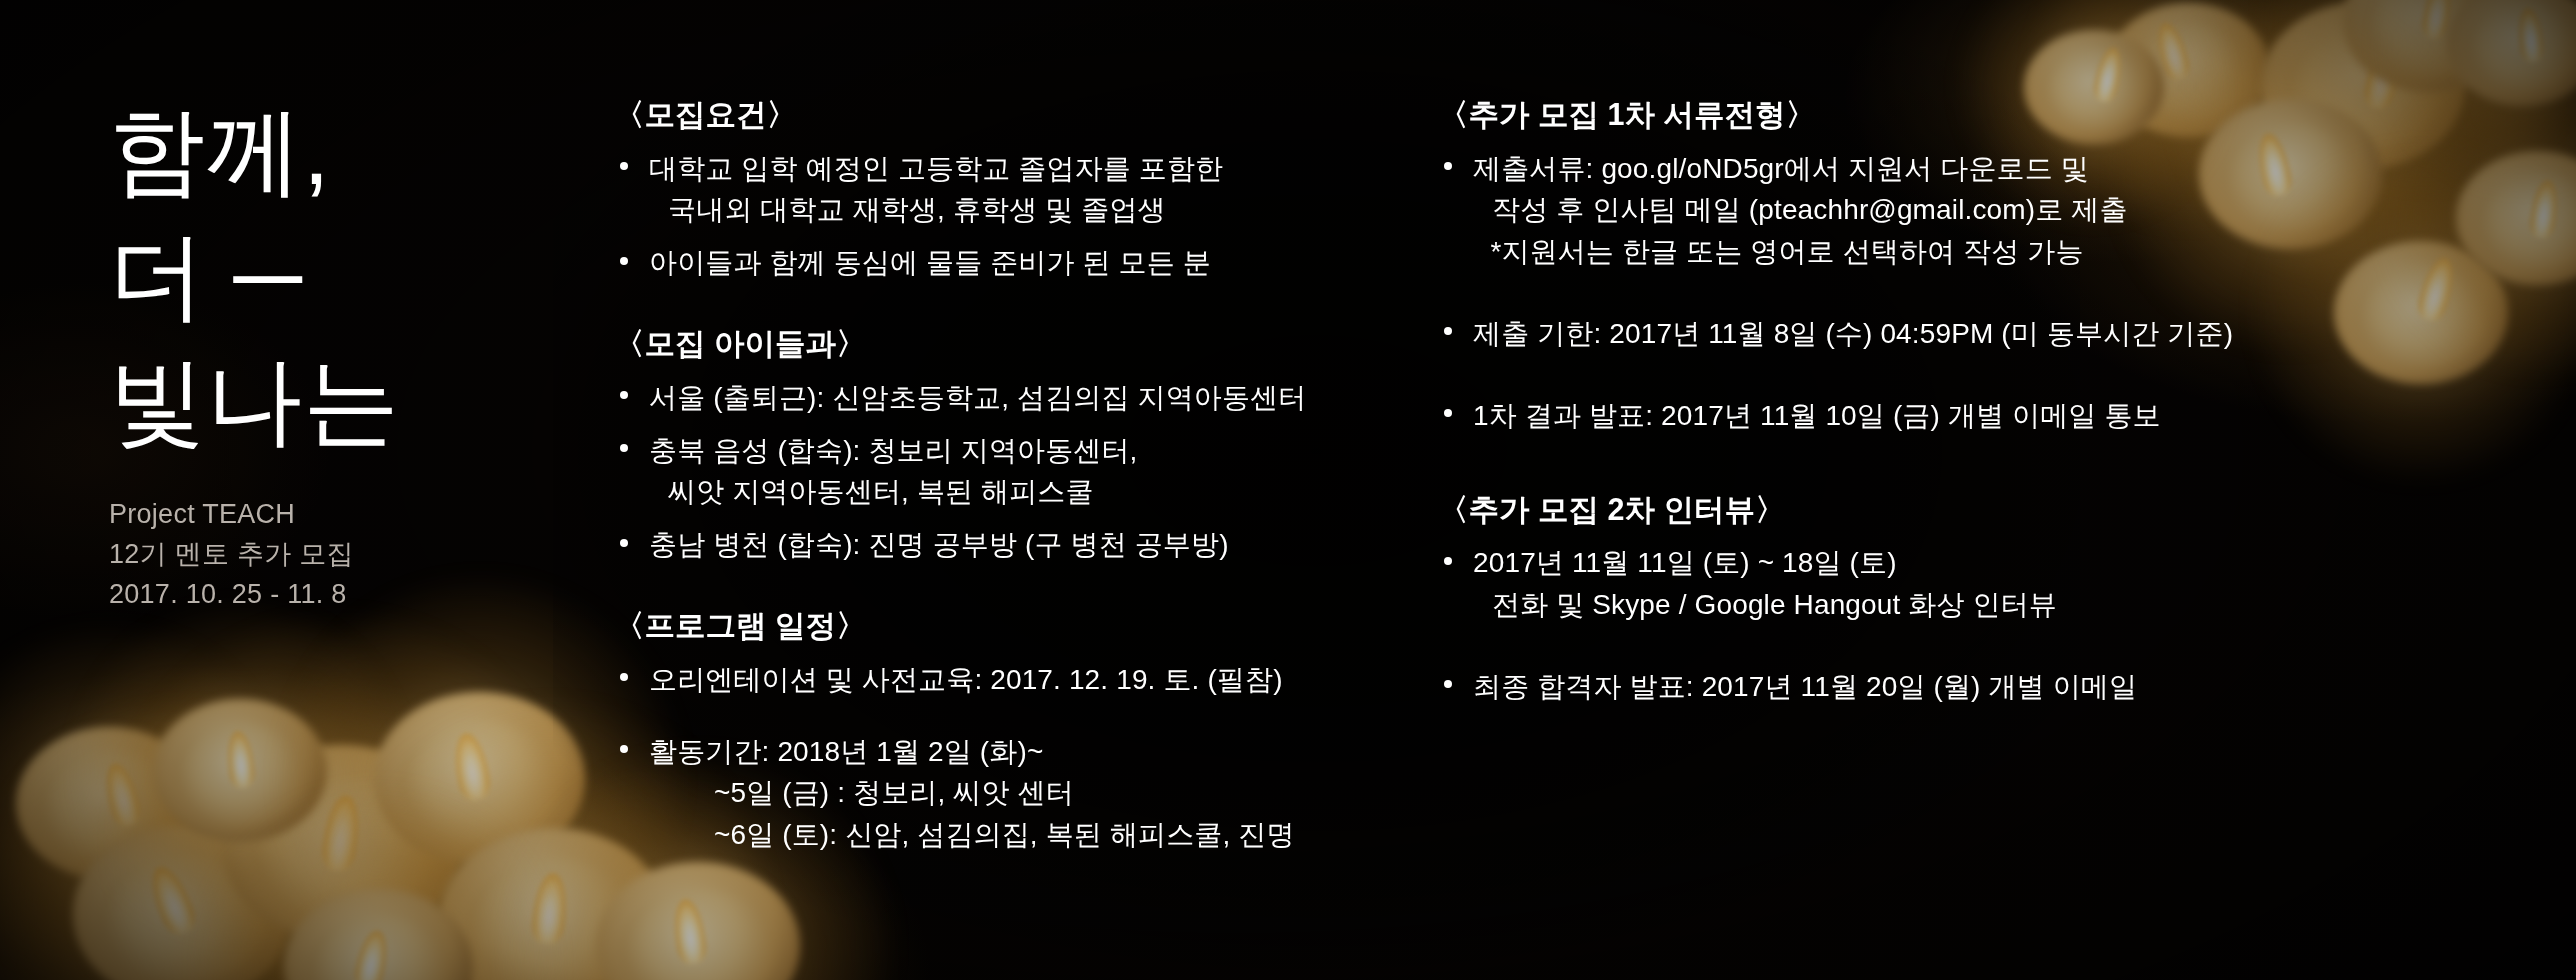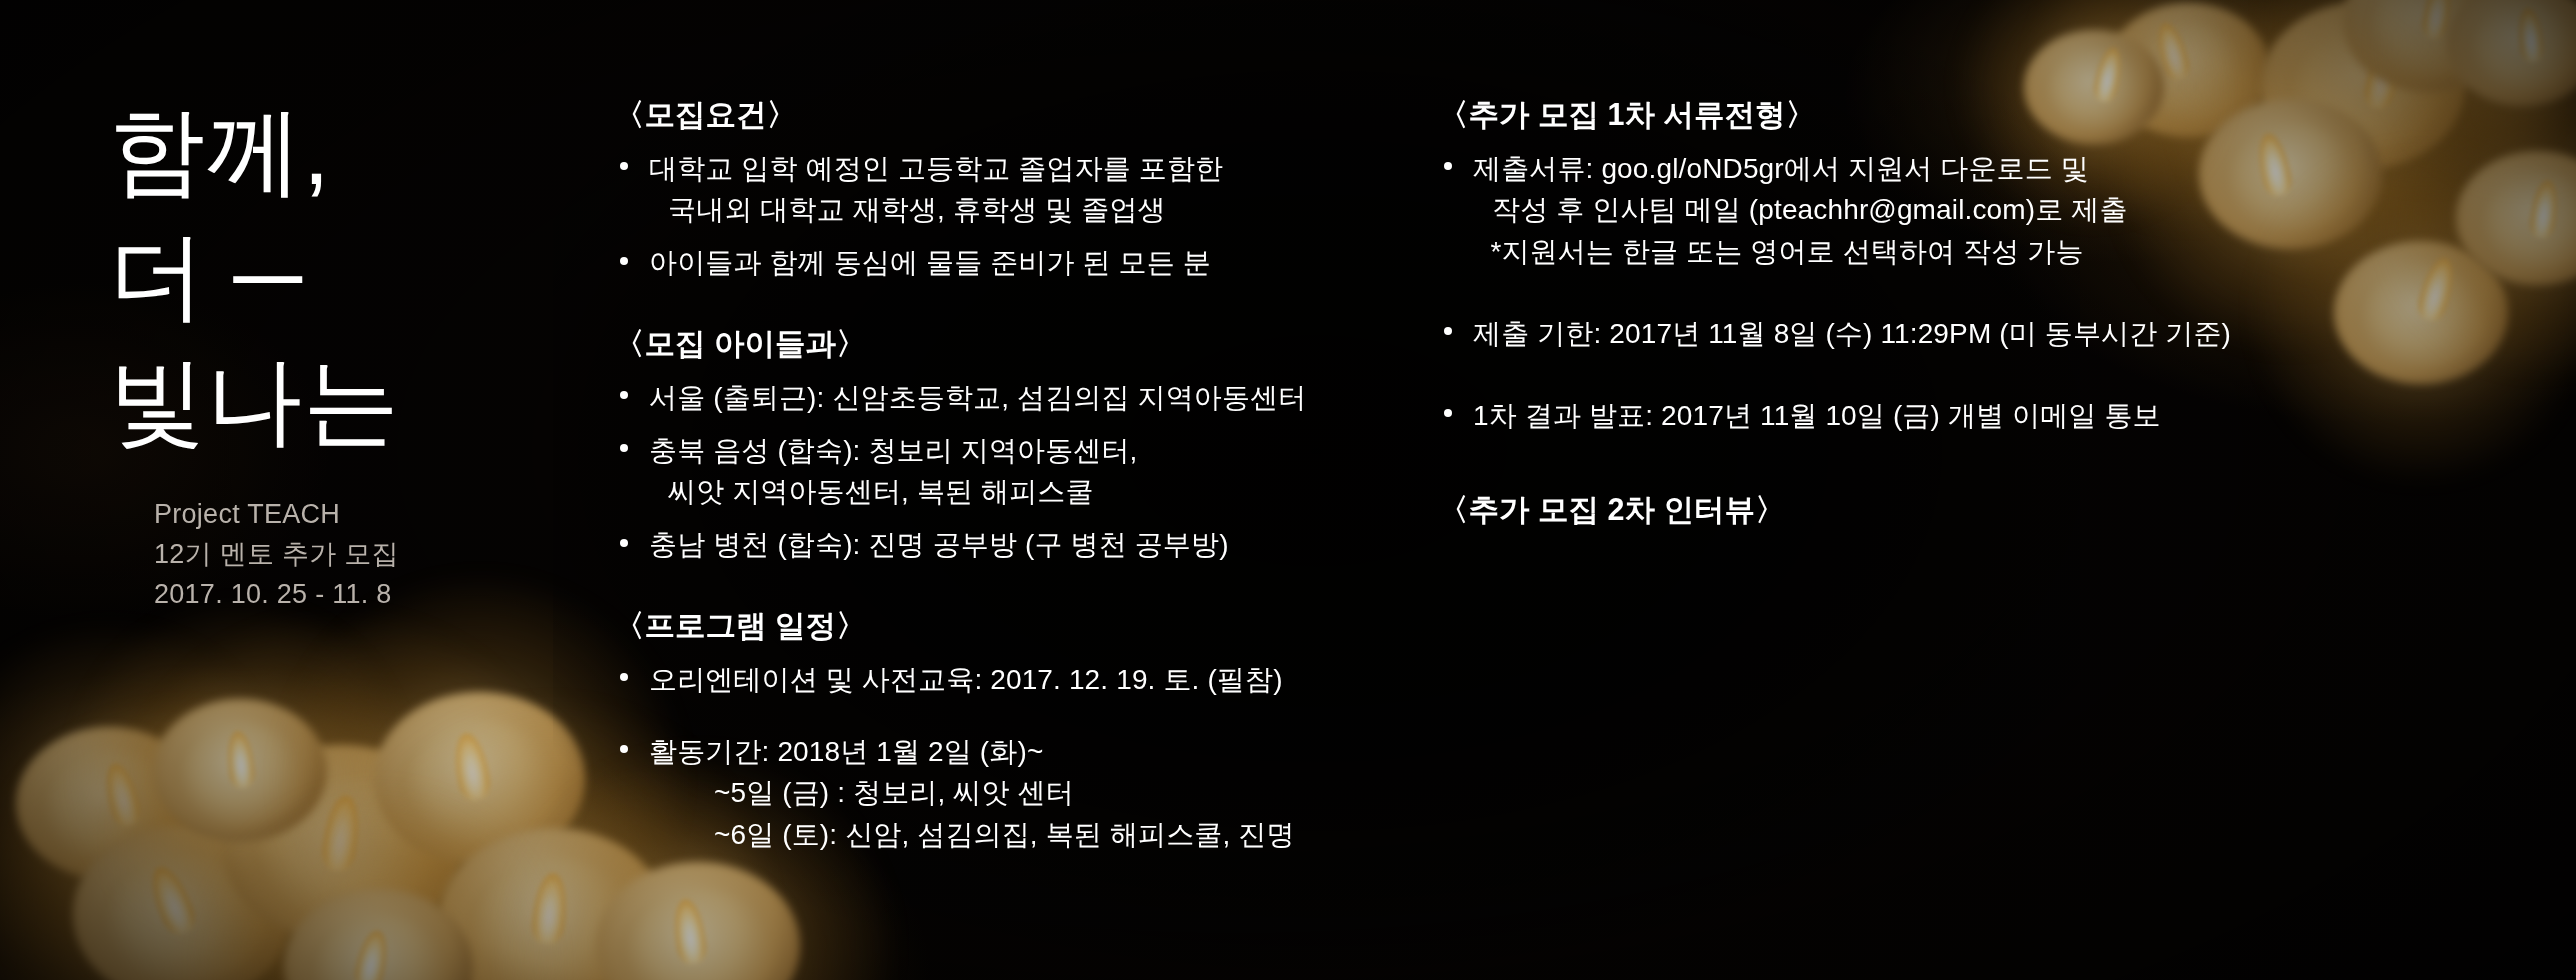--- a/index.html
+++ b/index.html
@@ -94,21 +94,20 @@
   .title-line {
     font-size: 96px;
     line-height: 1.30;
     font-weight: 300;
     letter-spacing: 0.01em;
     color: #ffffff;
     white-space: pre;
   }
   .subtitle-block {
     margin-top: 32px;
-    margin-left: 45px;
   }
   .subtitle-line {
     font-size: 27px;
     line-height: 1.48;
     font-weight: 300;
     color: #b9b2ab;
     letter-spacing: 0.01em;
     white-space: pre;
   }
 
@@ -297,30 +296,42 @@
           <ul class="bullet-list">
             <li class="bullet-item">
               <span class="dot"></span>
               <div class="bullet-line">제출서류: goo.gl/oND5gr에서 지원서 다운로드 및</div>
               <div class="bullet-line indent-2">작성 후 인사팀 메일 (pteachhr@gmail.com)로 제출</div>
               <div class="bullet-line note">*지원서는 한글 또는 영어로 선택하여 작성 가능</div>
             </li>
             <div class="gap-md"></div>
             <li class="bullet-item">
               <span class="dot"></span>
-              <div class="bullet-line">제출 기한: 2017년 11월 8일 (수) 11:29PM (미 동부시간 기준)</div>
+              <div class="bullet-line">제출 기한: 2017년 11월 8일 (수) 04:59PM (미 동부시간 기준)</div>
             </li>
             <div class="gap-md"></div>
             <li class="bullet-item">
               <span class="dot"></span>
               <div class="bullet-line">1차 결과 발표: 2017년 11월 10일 (금) 개별 이메일 통보</div>
             </li>
           </ul>
         </div>
         <div class="gap-lg"></div>
         <div class="section">
           <div class="section-heading">〈추가 모집 2차 인터뷰〉</div>
+          <ul class="bullet-list">
+            <li class="bullet-item">
+              <span class="dot"></span>
+              <div class="bullet-line">2017년 11월 11일 (토) ~ 18일 (토)</div>
+              <div class="bullet-line indent-2">전화 및 Skype / Google Hangout 화상 인터뷰</div>
+            </li>
+            <div class="gap-md"></div>
+            <li class="bullet-item">
+              <span class="dot"></span>
+              <div class="bullet-line">최종 합격자 발표: 2017년 11월 20일 (월) 개별 이메일</div>
+            </li>
+          </ul>
         </div>
       </div>
 
   </div>
 </div>
 
 
 </body></html>

